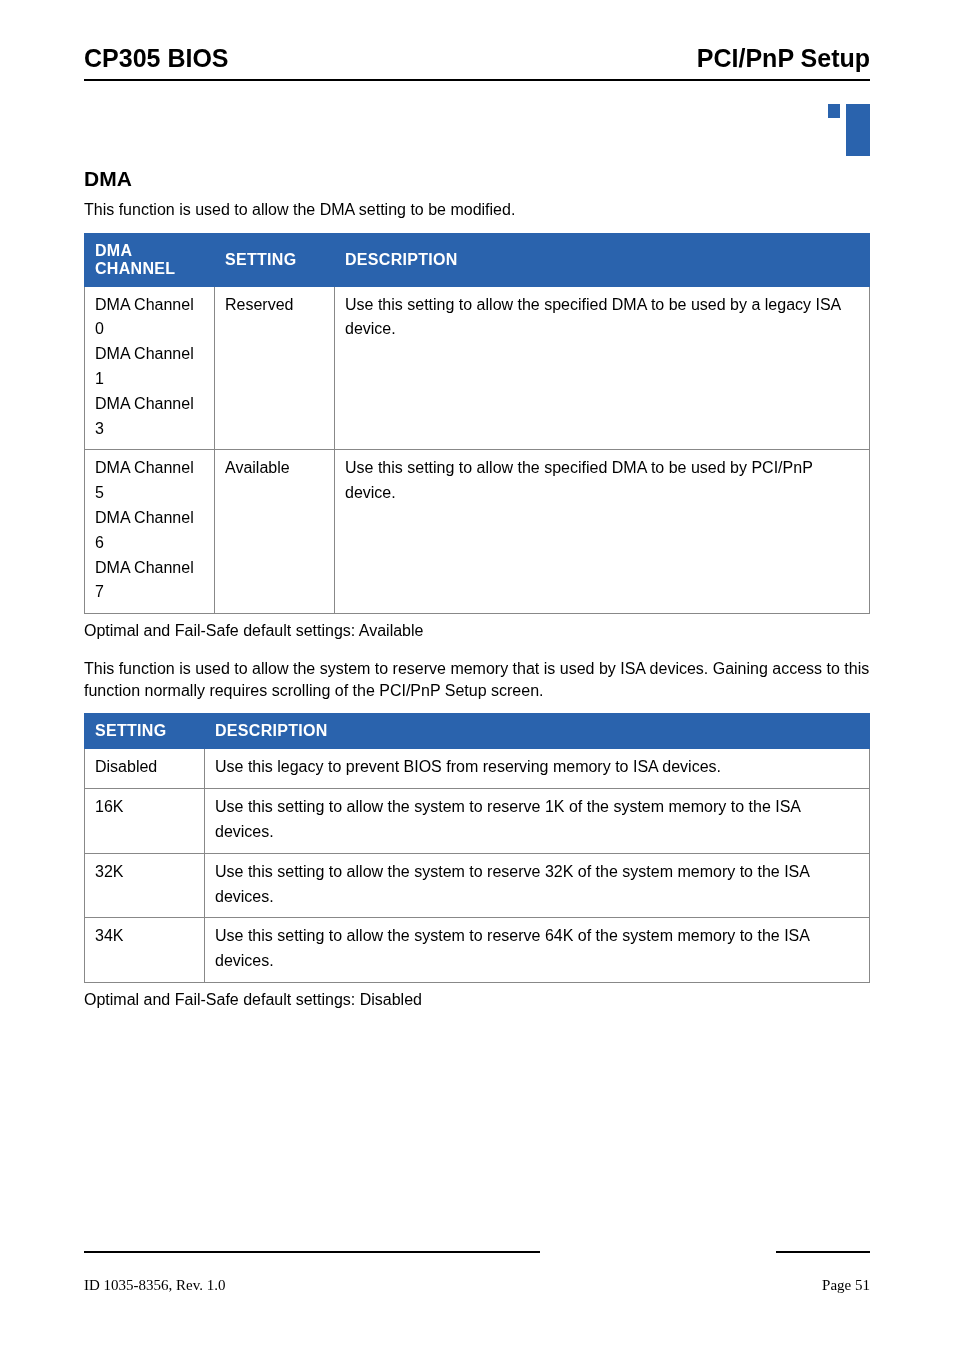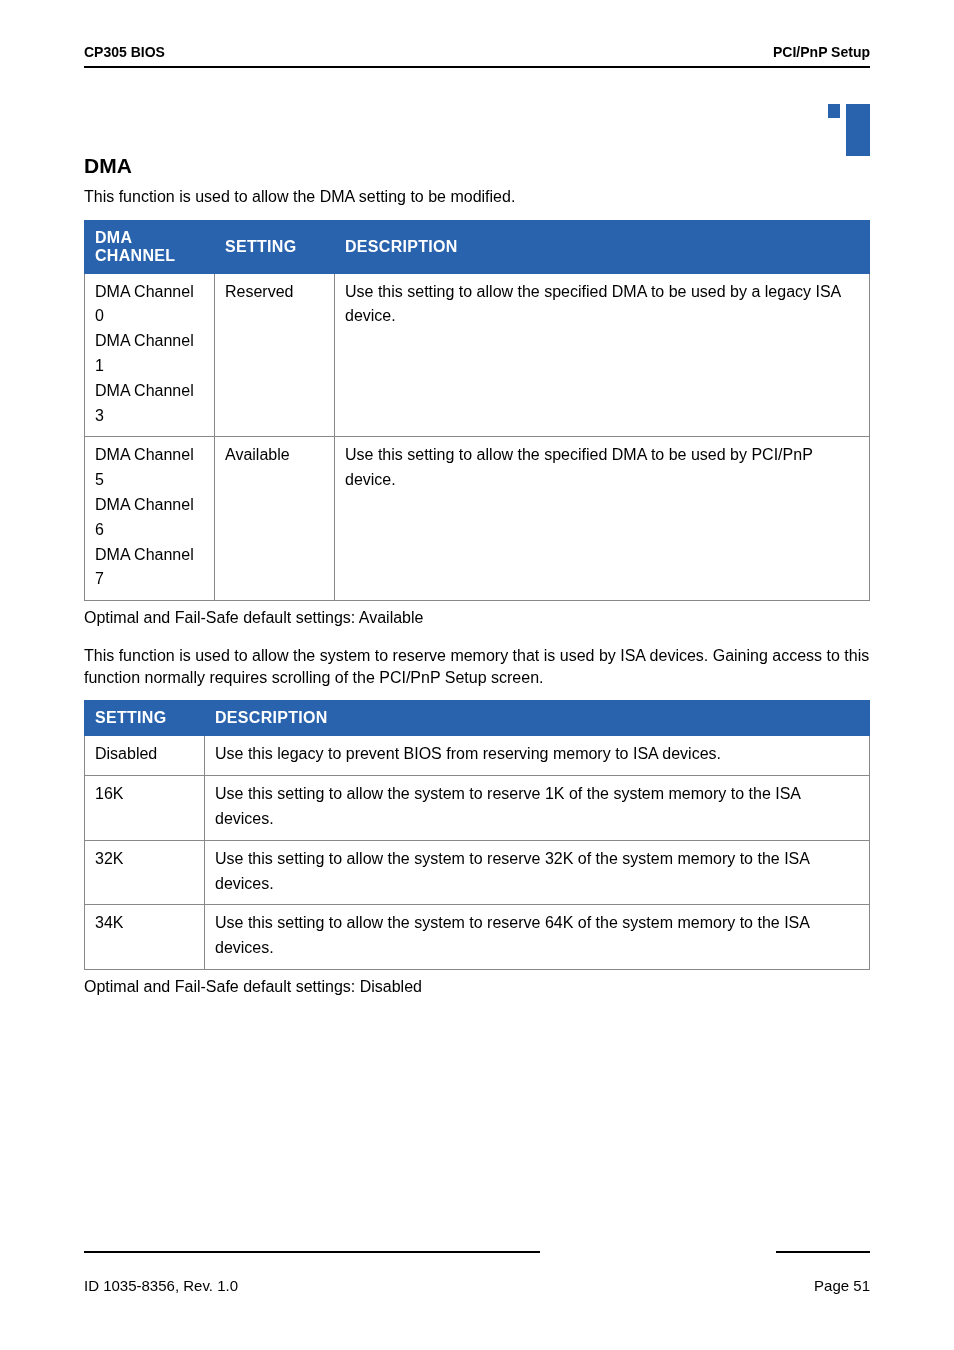--- a/index.html
+++ b/index.html
@@ -9,21 +9,21 @@
     background: #fff;
     color: #000;
     position: relative;
     padding: 44px 84px 0 84px;
   }
   .header-row {
     display: flex;
     justify-content: space-between;
     align-items: flex-start;
     font-weight: bold;
-    font-size: 14px;
+    font-size: 25px;
     padding-bottom: 6px;
   }
   .header-rule {
     border: none;
     border-top: 2px solid #000;
     margin-bottom: 44px;
   }
   .corner-logo {
     position: absolute;
     top: 104px;
@@ -86,20 +86,21 @@
     margin-left: 8px;
   }
   table.dma td.ch-col { width: 130px; }
   table.dma td.set-col { width: 120px; }
   table.mem td.set-col { width: 110px; }
   .footer {
     position: absolute;
     left: 84px;
     right: 84px;
     bottom: 56px;
+    font-family: Liberation Serif, serif;
   }
   .footer .lines {
     height: 12px;
     margin-bottom: 10px;
   }
   .footer .long {
     border-top: 2px solid #000;
     width: 58%;
     display: inline-block;
     vertical-align: top;

